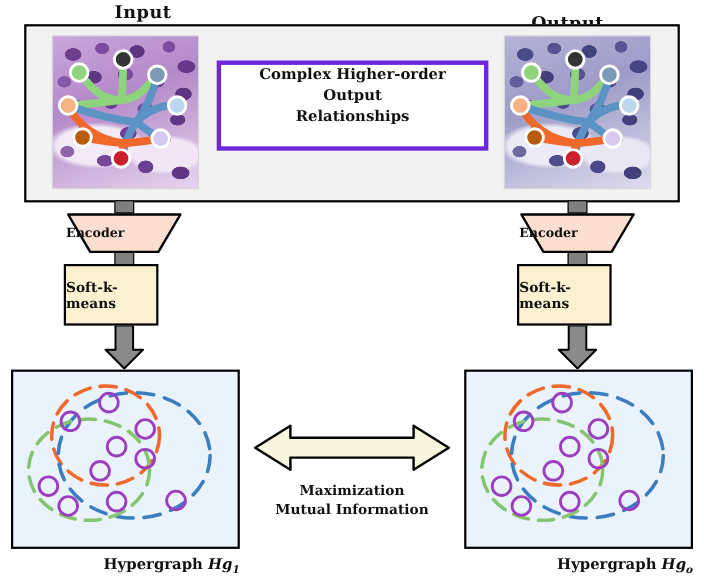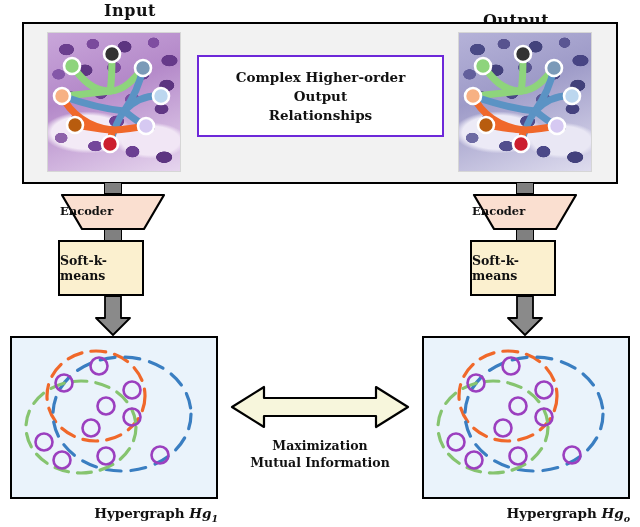--- a/index.html
+++ b/index.html
@@ -90,22 +90,22 @@
       radial-gradient(ellipse 60px 28px at 30% 72%, #eceaf6 0%, #eceaf6 60%, transparent 75%),
       radial-gradient(ellipse 48px 24px at 78% 78%, #e9e7f4 0%, #e9e7f4 60%, transparent 75%),
       linear-gradient(160deg,#b5b2d8 0%, #9e9bc8 40%, #dedcee 100%);
     filter:blur(.3px);
   }
   .patch svg{position:absolute;inset:0;}
 
   
   #center-box{
     left:196px;top:56px;width:247px;height:82px;
-    background:#ffffff;border:2px solid #6d28d9;box-sizing:border-box;
-    display:flex;flex-direction:column;align-items:center;justify-content:center;
+    background:#ffffff;border:4px solid #6d28d9;box-sizing:border-box;
+    display:flex;flex-direction:column;align-items:center;justify-content:flex-start;
   }
   #center-box div{
     font-family:"DejaVu Serif", serif;
     font-weight:bold;font-size:13.5px;line-height:19px;text-align:center;color:#111;
   }
 
   
   .stub{background:#808080;border:1.5px solid #000;box-sizing:border-box;}
 
   

